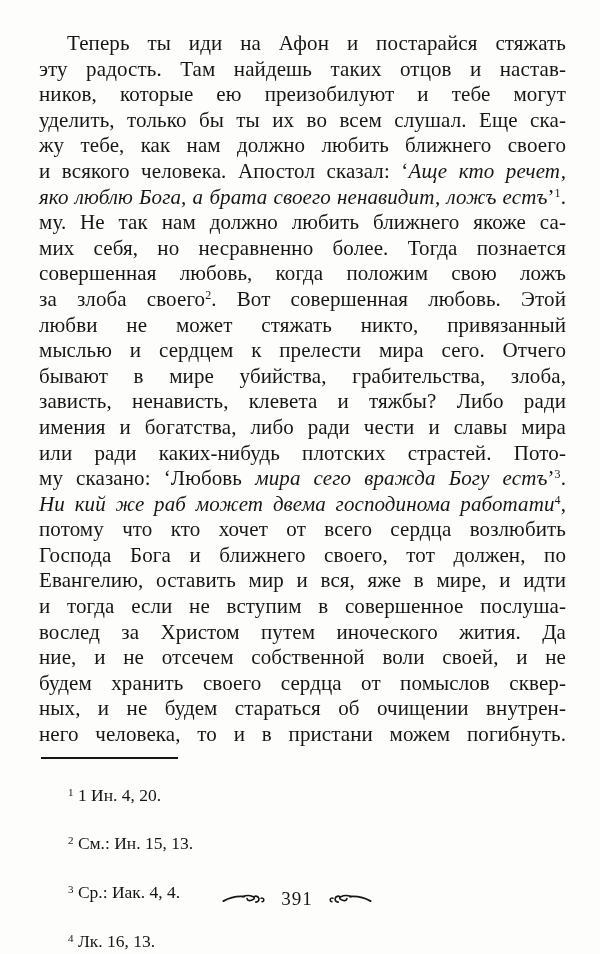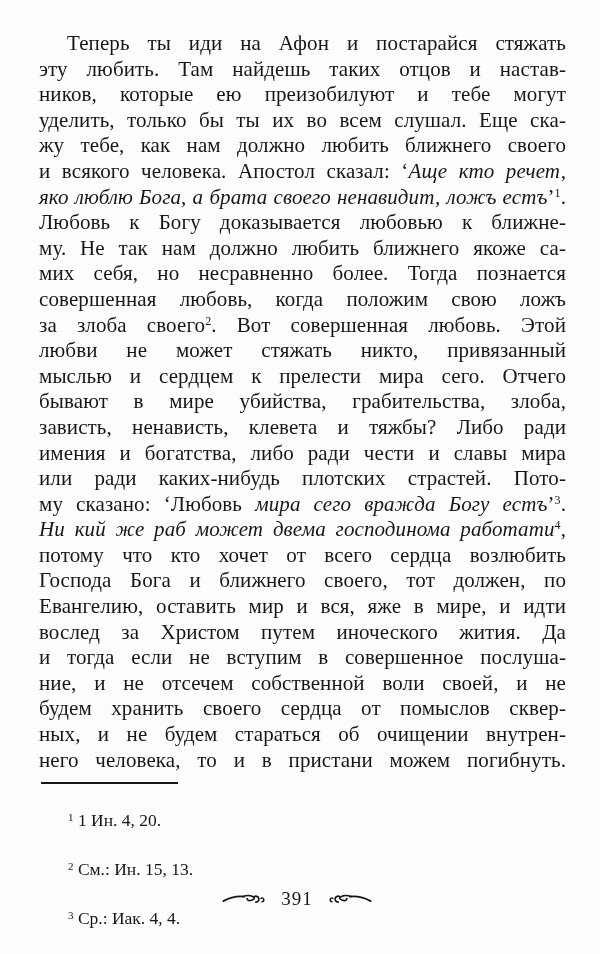--- a/index.html
+++ b/index.html
@@ -66,44 +66,43 @@
   .orn svg { display: block; }
   .orn.flip svg { transform: scaleX(-1); }
 </style>
 </head>
 <body>
 
 <main class="page">
   <section class="text-block">
     <div class="paragraph">
         <div class="line indent"><span>Теперь ты иди на Афон и постарайся стяжать</span></div>
-        <div class="line"><span>эту любить. Там найдешь таких отцов и настав-</span></div>
+        <div class="line"><span>эту радость. Там найдешь таких отцов и настав-</span></div>
         <div class="line"><span>ников, которые ею преизобилуют и тебе могут</span></div>
         <div class="line"><span>уделить, только бы ты их во всем слушал. Еще ска-</span></div>
         <div class="line"><span>жу тебе, как нам должно любить ближнего своего</span></div>
         <div class="line"><span>и всякого человека. Апостол сказал: ‘</span><span class="seg-i">Аще кто речет,</span></div>
         <div class="line"><span class="seg-i">яко люблю Бога, а брата своего ненавидит, ложъ естъ</span><span>’</span><sup>1</sup><span>.</span></div>
-        <div class="line"><span>Любовь к Богу доказывается любовью к ближне-</span></div>
         <div class="line"><span>му. Не так нам должно любить ближнего якоже са-</span></div>
         <div class="line"><span>мих себя, но несравненно более. Тогда познается</span></div>
         <div class="line"><span>совершенная любовь, когда положим свою ложъ</span></div>
         <div class="line"><span>за злоба своего</span><sup>2</sup><span>. Вот совершенная любовь. Этой</span></div>
         <div class="line"><span>любви не может стяжать никто, привязанный</span></div>
         <div class="line"><span>мыслью и сердцем к прелести мира сего. Отчего</span></div>
         <div class="line"><span>бывают в мире убийства, грабительства, злоба,</span></div>
         <div class="line"><span>зависть, ненависть, клевета и тяжбы? Либо ради</span></div>
         <div class="line"><span>имения и богатства, либо ради чести и славы мира</span></div>
         <div class="line"><span>или ради каких-нибудь плотских страстей. Пото-</span></div>
         <div class="line"><span>му сказано: ‘Любовь </span><span class="seg-i">мира сего вражда Богу естъ</span><span>’</span><sup>3</sup><span>.</span></div>
         <div class="line"><span class="seg-i">Ни кий же раб может двема господинома работати</span><sup>4</sup><span>,</span></div>
         <div class="line"><span>потому что кто хочет от всего сердца возлюбить</span></div>
         <div class="line"><span>Господа Бога и ближнего своего, тот должен, по</span></div>
         <div class="line"><span>Евангелию, оставить мир и вся, яже в мире, и идти</span></div>
+        <div class="line"><span>и тогда если не вступим в совершенное послуша-</span></div>
         <div class="line"><span>вослед за Христом путем иноческого жития. Да</span></div>
-        <div class="line"><span>и тогда если не вступим в совершенное послуша-</span></div>
         <div class="line"><span>ние, и не отсечем собственной воли своей, и не</span></div>
         <div class="line"><span>будем хранить своего сердца от помыслов сквер-</span></div>
         <div class="line"><span>ных, и не будем стараться об очищении внутрен-</span></div>
         <div class="line"><span>него человека, то и в пристани можем погибнуть.</span></div>
       </div>
     <div class="fn-sep"></div>
     <div class="footnotes">
         <div class="fn-line"><sup>1</sup><span>&nbsp;1 Ин. 4, 20.</span></div>
         <div class="fn-line"><sup>2</sup><span>&nbsp;См.: Ин. 15, 13.</span></div>
         <div class="fn-line"><sup>3</sup><span>&nbsp;Ср.: Иак. 4, 4.</span></div>

